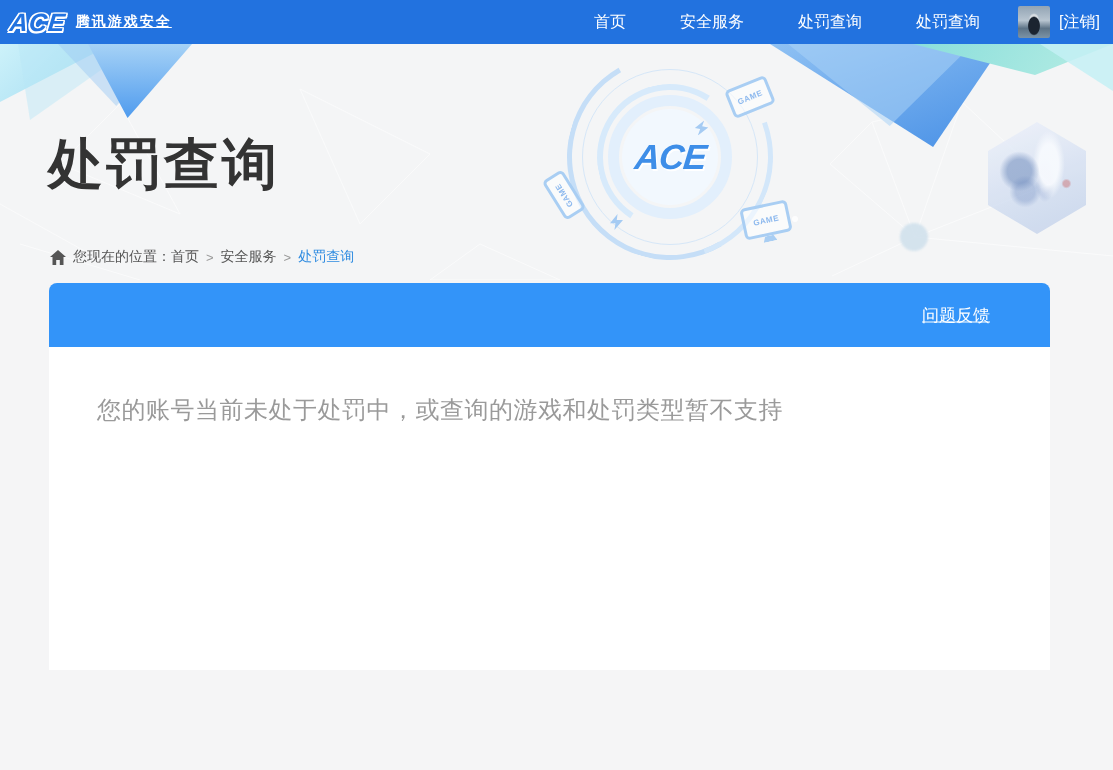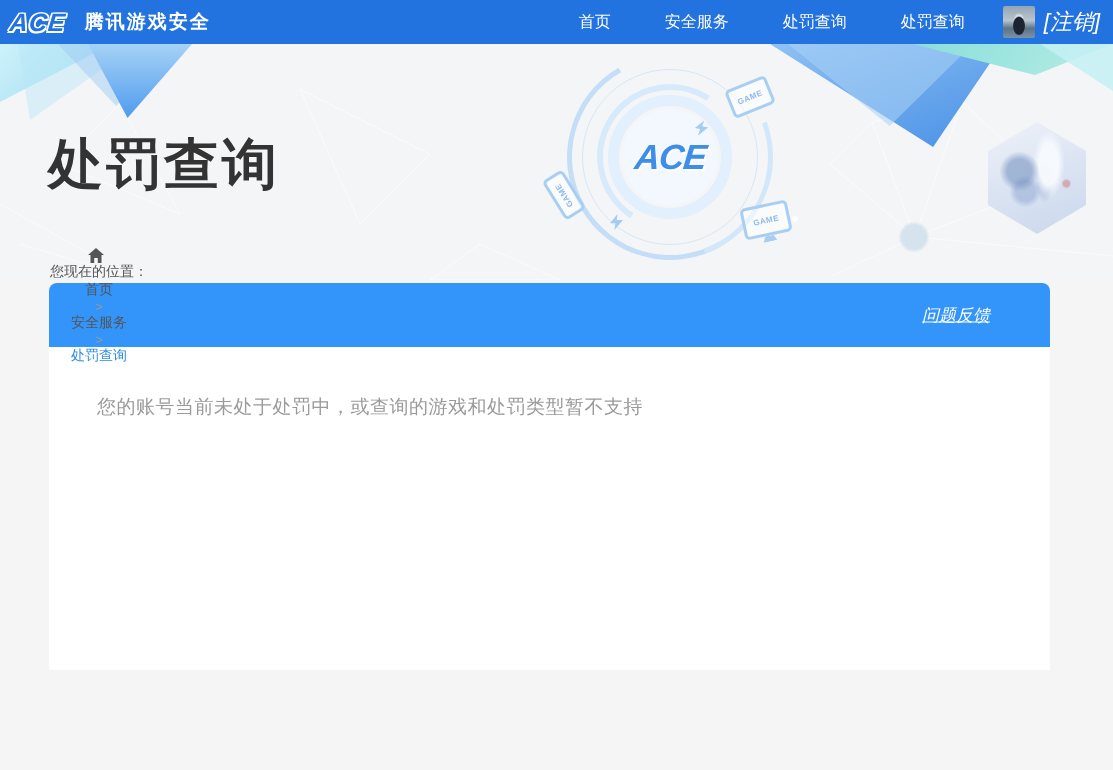--- a/index.html
+++ b/index.html
@@ -5,28 +5,28 @@
   * { margin:0; padding:0; box-sizing:border-box; }
   html,body { width:1113px; height:770px; }
   body { font-family:"Liberation Sans","DejaVu Sans",sans-serif; background:#f5f5f6; overflow:hidden; }
   .page { position:relative; width:1113px; height:770px; background:#f5f5f6; overflow:hidden; }
 
   
   .topnav { position:absolute; top:0; left:0; width:1113px; height:44px; background:#2272df; z-index:30; display:flex; align-items:center; }
   .logo-wrap { display:flex; align-items:center; margin-left:10px; cursor:pointer; }
   .logo-ace { font-size:25px; font-weight:900; font-style:italic; letter-spacing:1px; color:#2272df; transform:skewX(-6deg);
     text-shadow:-1.5px -1.5px 0 #fff,1.5px -1.5px 0 #fff,-1.5px 1.5px 0 #fff,1.5px 1.5px 0 #fff,0 -1.5px 0 #fff,0 1.5px 0 #fff,-1.5px 0 0 #fff,1.5px 0 0 #fff; }
-  .logo-title { color:#fff; font-weight:bold; font-size:19px; letter-spacing:2px; margin-left:19px; }
+  .logo-title { color:#fff; font-weight:bold; font-size:14px; letter-spacing:2px; margin-left:10px;text-decoration:underline; }
   .nav-items { position:absolute; right:13px; top:0; height:44px; display:flex; align-items:center; }
   .nav-item { color:#fff; font-size:16px; margin-left:54px; cursor:pointer; white-space:nowrap; }
   .avatar { width:32px; height:32px; margin-left:38px; cursor:pointer; border-radius:2px;
     background: radial-gradient(ellipse 9px 14px at 50% 62%, #1b2430 0 60%, rgba(27,36,48,0) 70%),
                 radial-gradient(circle 5px at 50% 38%, #d8dde2 0 70%, rgba(216,221,226,0) 100%),
                 linear-gradient(180deg,#93a4b4 0%,#b8c5d0 45%,#5d7386 70%,#7b93a6 100%); }
-  .logout { color:#fff; font-size:22px; margin-left:9px; cursor:pointer;font-style:italic; }
+  .logout { color:#fff; font-size:16px; margin-left:9px; cursor:pointer; }
 
   
   .banner { position:absolute; top:44px; left:0; width:1113px; height:236px; background:#f4f5f6; overflow:hidden; }
   .mesh { position:absolute; top:0; left:0; }
   .tri { position:absolute; top:0; }
   .tri-cyan1 { left:0; width:112px; height:58px; clip-path:polygon(0 0,100% 0,0 100%); background:linear-gradient(135deg,#cdf2fa,#9ed8f0); }
   .tri-cyan2 { left:18px; width:120px; height:76px; clip-path:polygon(0 0,100% 0,10% 100%); background:#b9e7f6; opacity:.45; }
   .tri-blue1b { left:58px; width:112px; height:62px; clip-path:polygon(0 0,100% 0,52% 100%); background:#9fccf4; opacity:.5; }
   .tri-blue1 { left:88px; width:104px; height:74px; clip-path:polygon(0 0,100% 0,38% 100%); background:linear-gradient(180deg,#a6d2f6,#4f9bee); }
   .tri-blue2 { left:770px; width:233px; height:103px; clip-path:polygon(0 0,100% 0,70% 100%); background:linear-gradient(160deg,#8fc1f3,#4890e6); }
@@ -64,31 +64,31 @@
     clip-path:polygon(50% 0,100% 26%,100% 74%,50% 100%,0 74%,0 26%);
     background:
       radial-gradient(circle 20px at 32% 44%, rgba(96,128,182,.55) 0 60%, rgba(96,128,182,0) 100%),
       radial-gradient(circle 16px at 38% 62%, rgba(120,148,198,.45) 0 60%, rgba(120,148,198,0) 100%),
       radial-gradient(ellipse 16px 34px at 62% 38%, rgba(248,251,255,.95) 0 60%, rgba(248,251,255,0) 100%),
       radial-gradient(ellipse 10px 22px at 58% 52%, rgba(150,170,212,.5) 0 60%, rgba(150,170,212,0) 100%),
       radial-gradient(circle 5px at 80% 55%, rgba(200,90,90,.45) 0 60%, rgba(200,90,90,0) 100%),
       linear-gradient(160deg,#eef2fb 0%,#d4dff1 60%,#c7d5ec 100%); }
 
   
-  .breadcrumb { position:absolute; left:50px; top:248px; display:flex; align-items:center; font-size:14px; color:#555; z-index:5;flex-direction:column; }
+  .breadcrumb { position:absolute; left:50px; top:248px; display:flex; align-items:center; font-size:14px; color:#555; z-index:5; }
   .crumb-home { width:16px; height:15px; margin-right:7px; }
   .crumb-sep { color:#999; margin:0 7px; font-size:13px; }
   .crumb-link { color:#555; cursor:pointer; }
   .crumb-active { color:#2e8be0; cursor:pointer; }
 
   
   .feedback-bar { position:absolute; left:49px; top:283px; width:1001px; height:64px; background:#3394f9; border-radius:8px 8px 0 0; z-index:4; }
-  .feedback-link { position:absolute; right:60px; top:50%; transform:translateY(-50%); color:#fff; font-size:17px; text-decoration:underline; cursor:pointer;font-style:italic; }
+  .feedback-link { position:absolute; right:60px; top:50%; transform:translateY(-50%); color:#fff; font-size:17px; text-decoration:underline; cursor:pointer; }
   .result-card { position:absolute; left:49px; top:347px; width:1001px; height:323px; background:#ffffff; z-index:4; }
-  .result-message { padding:47px 40px 0 48px; font-size:19px; color:#9a9a9a; letter-spacing:.5px; }
+  .result-message { padding:47px 40px 0 48px; font-size:24px; color:#9a9a9a; letter-spacing:.5px; }
 </style>
 </head>
 <body>
 
 <div class="page">
 
   <div class="topnav">
     <div class="logo-wrap">
       <span class="logo-ace">ACE</span>
       <span class="logo-title">腾讯游戏安全</span>

